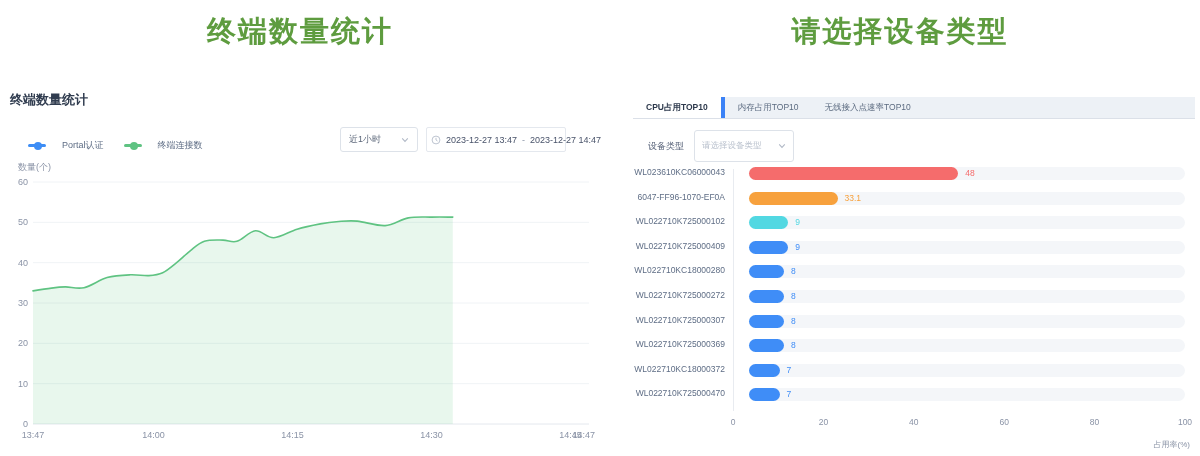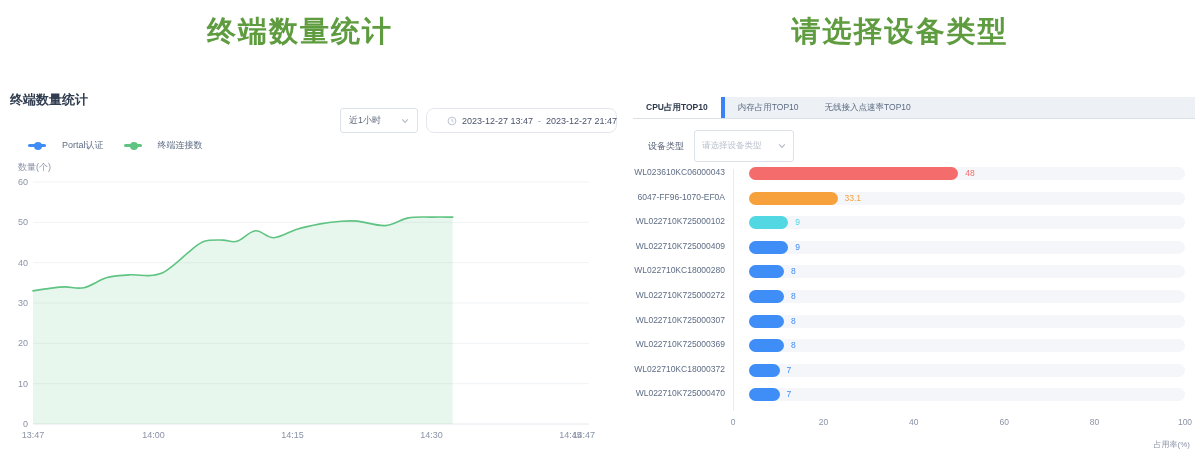--- a/index.html
+++ b/index.html
@@ -8,29 +8,29 @@
   .canvas { position:relative; width:1200px; height:456px; background:#fff; overflow:hidden; }
 
   .section-title { position:absolute; top:12px; width:600px; text-align:center;
     font-size:29px; font-weight:bold; color:#5e9c3f; letter-spacing:2px; }
   .section-title.left { left:0; }
   .section-title.right { left:600px; }
 
   
   .panel-header { position:absolute; left:10px; top:91px; font-size:13px; font-weight:bold; color:#303c4f; }
 
-  .controls { position:absolute; left:0; top:108px; width:600px; height:26px; }
+  .controls { position:absolute; left:0; top:127px; width:600px; height:26px; }
   .range-select { position:absolute; left:340px; top:0; width:78px; height:25px;
     border:1px solid #dde2e9; border-radius:3px; background:#fff;
     display:flex; align-items:center; justify-content:space-between; padding:0 8px; cursor:pointer; }
   .range-select .val { font-size:9px; color:#5a6578; }
   .chev { width:8px; height:8px; flex:0 0 auto; }
-  .date-picker { position:absolute; left:426px; top:0; width:191px; height:25px;
-    border:1px solid #e4e8ee; border-radius:8px; background:#fff;
-    display:flex; align-items:center; gap:5px; padding:0 20px; cursor:pointer; }
+  .date-picker { position:absolute; left:426px; top:0; width:140px; height:25px;
+    border:1px solid #e4e8ee; border-radius:2px; background:#fff;
+    display:flex; align-items:center; gap:5px; padding:0 4px; cursor:pointer; }
   .date-picker .d { font-size:9px; color:#49536a; white-space:nowrap; }
   .date-picker .sep { font-size:9px; color:#8a93a6; }
   .clock { width:10px; height:10px; flex:0 0 auto; }
 
   .legend { position:absolute; left:28px; top:139px; display:flex; gap:20px; align-items:center; }
   .legend-item { display:flex; align-items:center; gap:16px; cursor:pointer; }
   .legend-marker { position:relative; width:18px; height:3px; border-radius:2px; }
   .legend-marker::after { content:""; position:absolute; left:6px; top:-2.5px; width:8px; height:8px;
     border-radius:50%; background:inherit; }
   .legend-label { font-size:9px; color:#5e6d85; }
@@ -78,21 +78,21 @@
         <path d="M1.5 3 L5 6.8 L8.5 3" fill="none" stroke="#b0b8c6" stroke-width="1.3"></path>
       </svg>
     </div>
     <div class="date-picker">
       <svg class="clock" viewBox="0 0 12 12">
         <circle cx="6" cy="6" r="4.7" fill="none" stroke="#b0b8c6" stroke-width="1"></circle>
         <path d="M6 3.4 V6 L7.8 7.2" fill="none" stroke="#b0b8c6" stroke-width="1"></path>
       </svg>
       <span class="d">2023-12-27 13:47</span>
       <span class="sep">-</span>
-      <span class="d">2023-12-27 21:47</span>
+      <span class="d">2023-12-27 14:47</span>
     </div>
   </div>
 
   <div class="legend">
     <div class="legend-item">
       <span class="legend-marker" id="lg0" style="background: rgb(61, 141, 245);"></span>
       <span class="legend-label">Portal认证</span>
     </div>
     <div class="legend-item">
       <span class="legend-marker" id="lg1" style="background: rgb(95, 195, 130);"></span>

